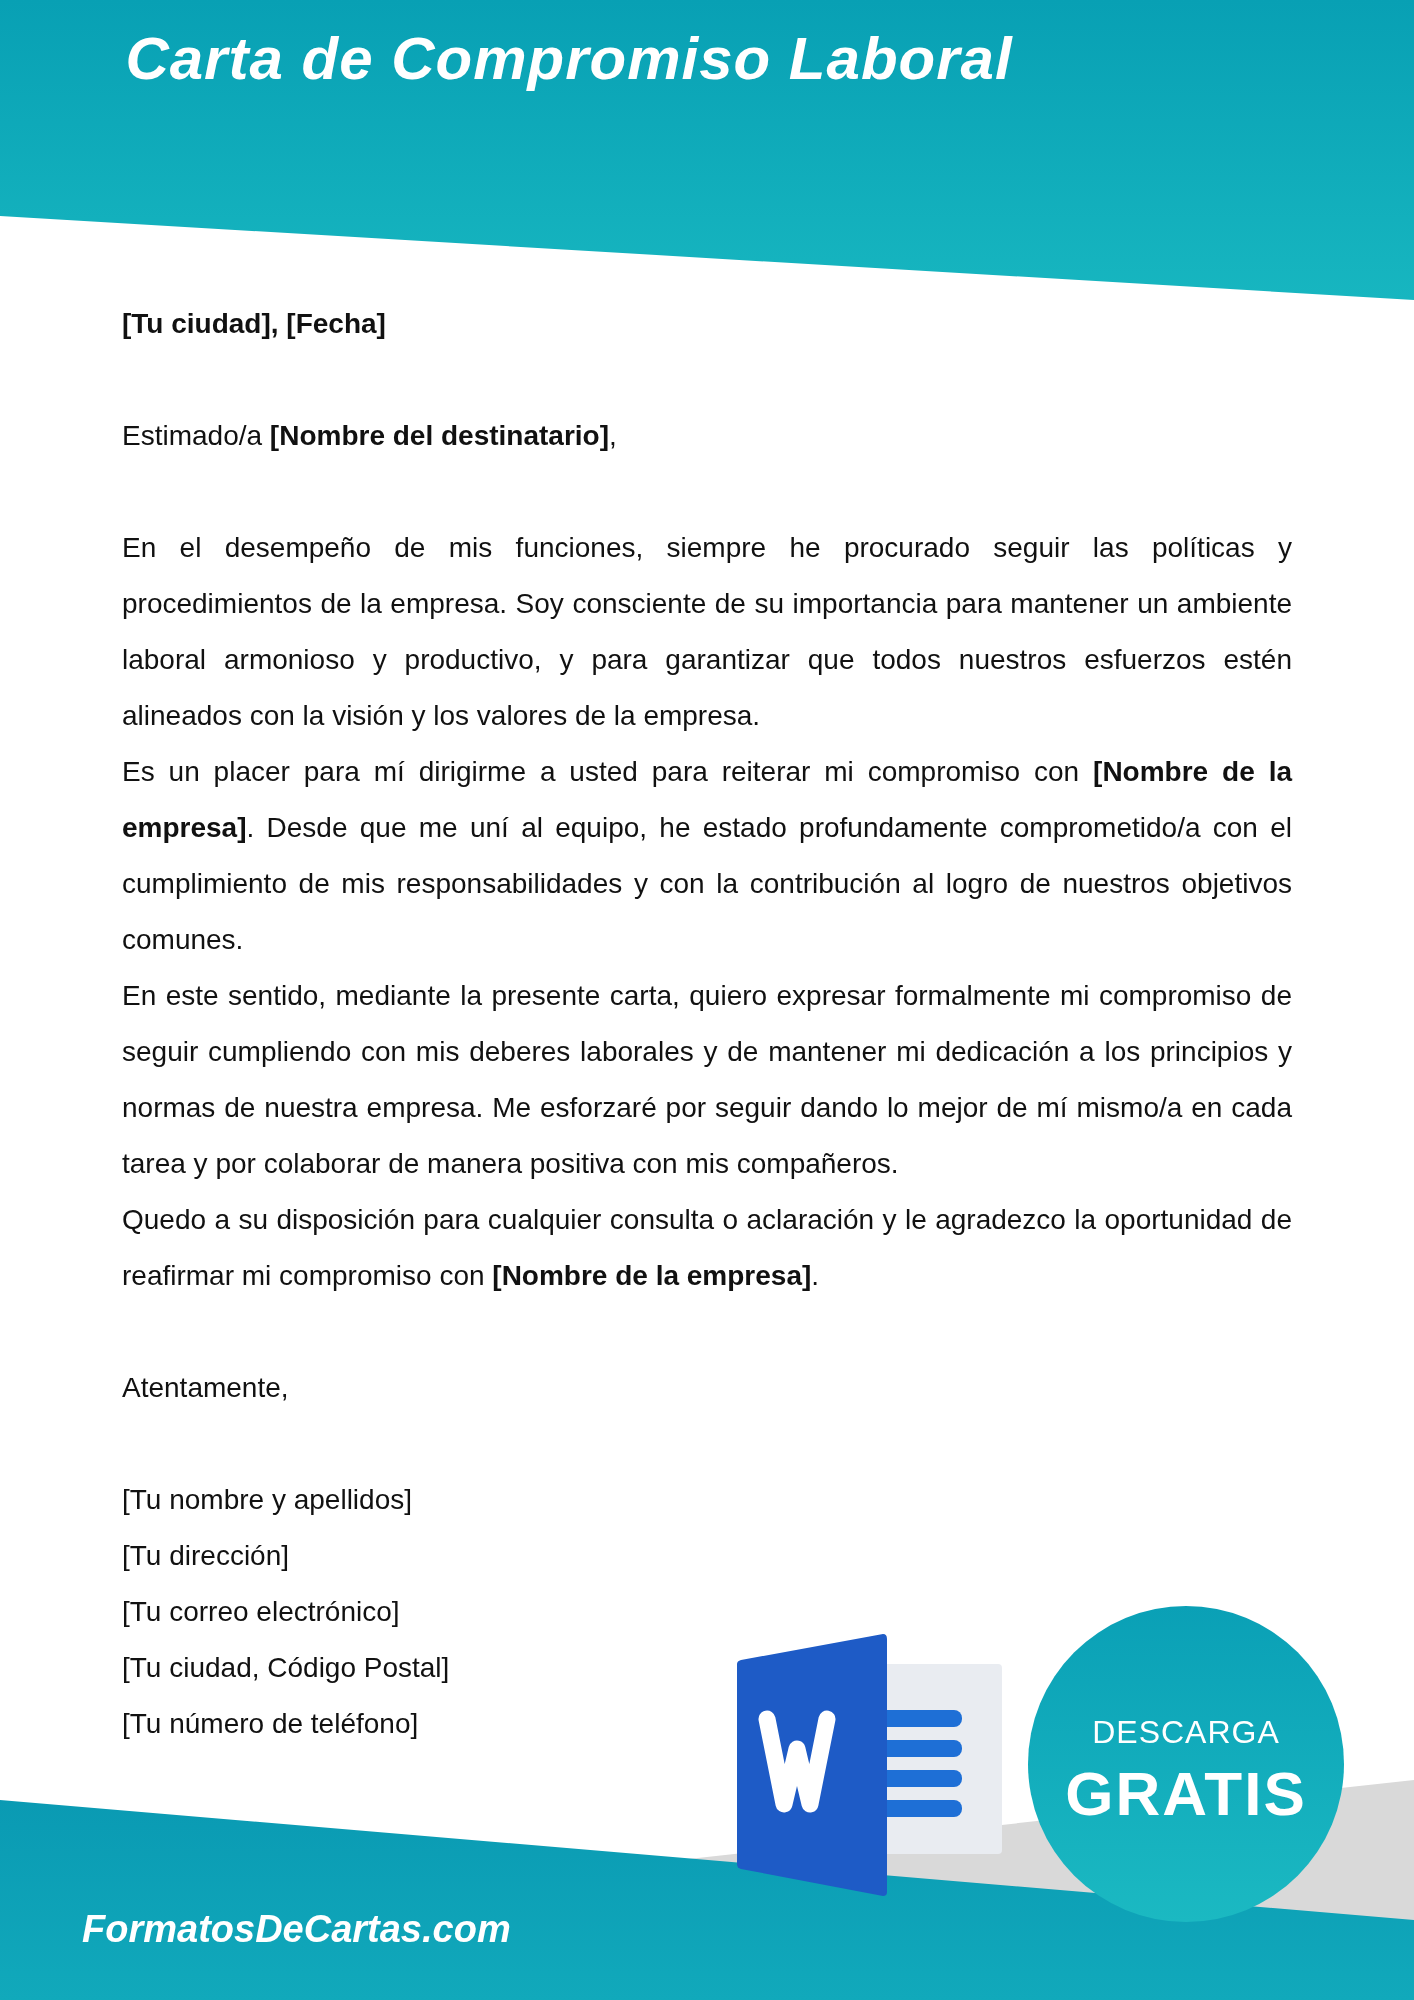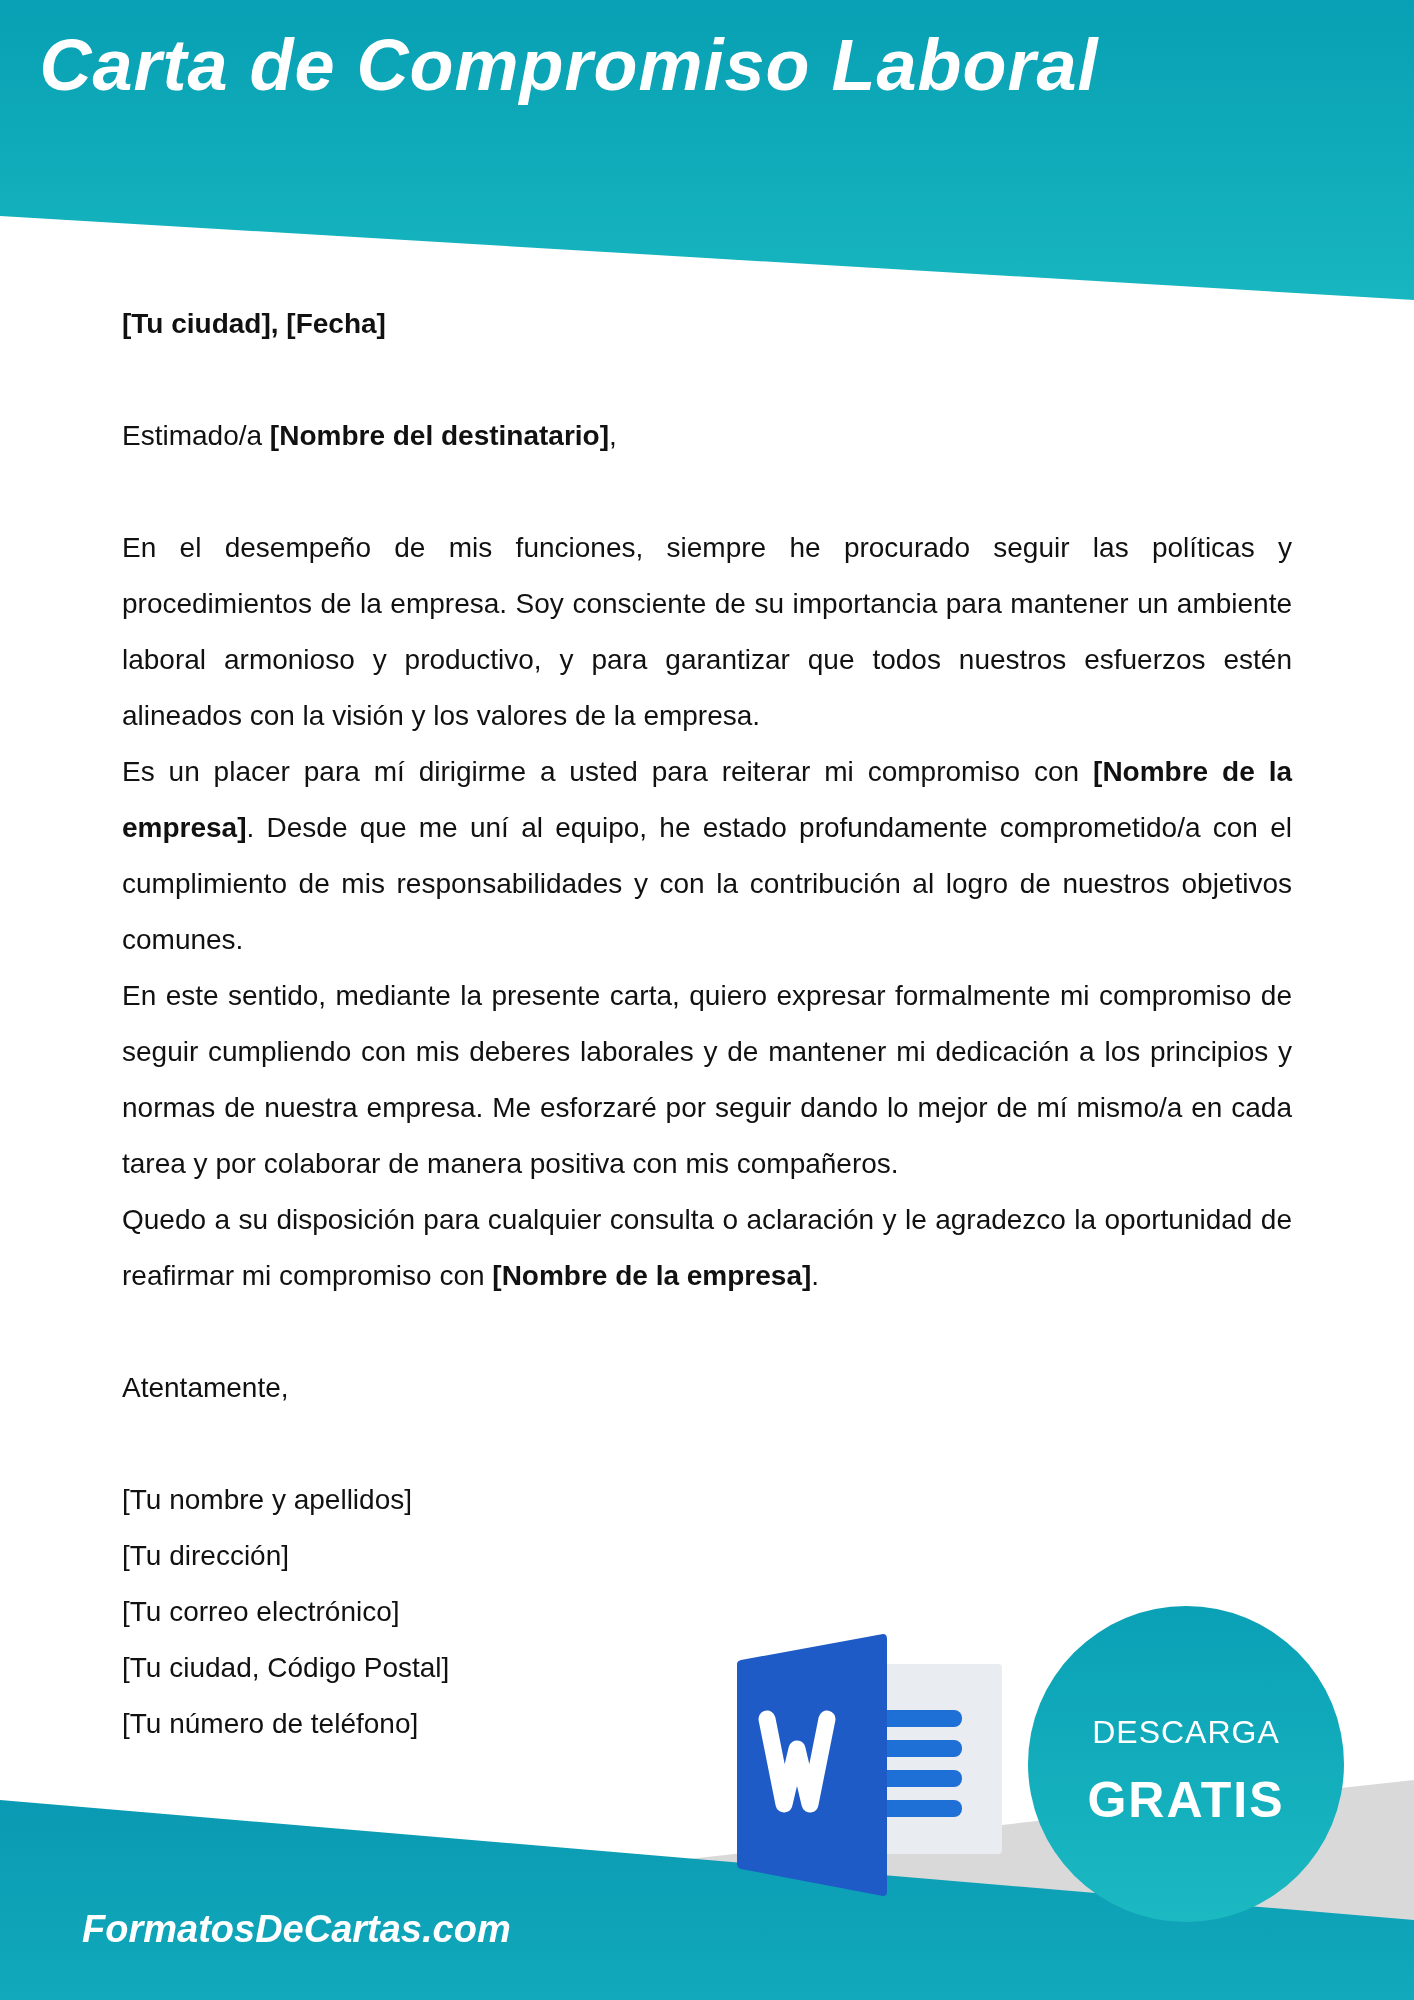--- a/index.html
+++ b/index.html
@@ -9,21 +9,21 @@
     font-family: "Liberation Sans", sans-serif;
     color: #111;
   }
   .header-band {
     position: absolute; left: 0; top: 0; width: 1414px; height: 300px;
     background: linear-gradient(180deg, #08a0b4 0%, #17b6c0 100%);
     clip-path: polygon(0 0, 100% 0, 100% 100%, 0 72%);
   }
   .title {
     position: absolute; left: 0; top: 24px; width: 1138px; text-align: center;
-    font-size: 72px; font-weight: bold; font-style: italic; color: #fff;
+    font-size: 60px; font-weight: bold; font-style: italic; color: #fff;
     letter-spacing: 1px;
   }
   .letter {
     position: absolute; left: 122px; top: 296px; width: 1170px;
     font-size: 28px; line-height: 56px;
   }
   .letter p { margin: 0; text-align: justify; }
   .b { font-weight: bold; }
   .gap { height: 56px; }
   .sig { font-weight: normal; line-height: 56px; }
@@ -43,21 +43,21 @@
     font-size: 38px; font-weight: bold; font-style: italic; color: #fff;
   }
   .word-icon { position: absolute; left: 737px; top: 1634px; width: 268px; height: 262px; }
   .badge {
     position: absolute; left: 1028px; top: 1606px; width: 316px; height: 316px;
     border-radius: 50%;
     background: linear-gradient(180deg, #0aa0b6 0%, #1bb9c2 100%);
     color: #fff; text-align: center;
   }
   .badge-top { position: absolute; top: 108px; width: 100%; font-size: 32px; letter-spacing: 1px; }
-  .badge-main { position: absolute; top: 165px; width: 100%; font-size: 50px; font-weight: bold; letter-spacing: 2px; }
+  .badge-main { position: absolute; top: 152px; width: 100%; font-size: 62px; font-weight: bold; letter-spacing: 2px; }
 </style>
 </head>
 <body>
 
 <div class="header-band"></div>
 <div class="title">Carta de Compromiso Laboral</div>
 
 <div class="letter">
   <p class="b">[Tu ciudad], [Fecha]</p>
   <div class="gap"></div>

